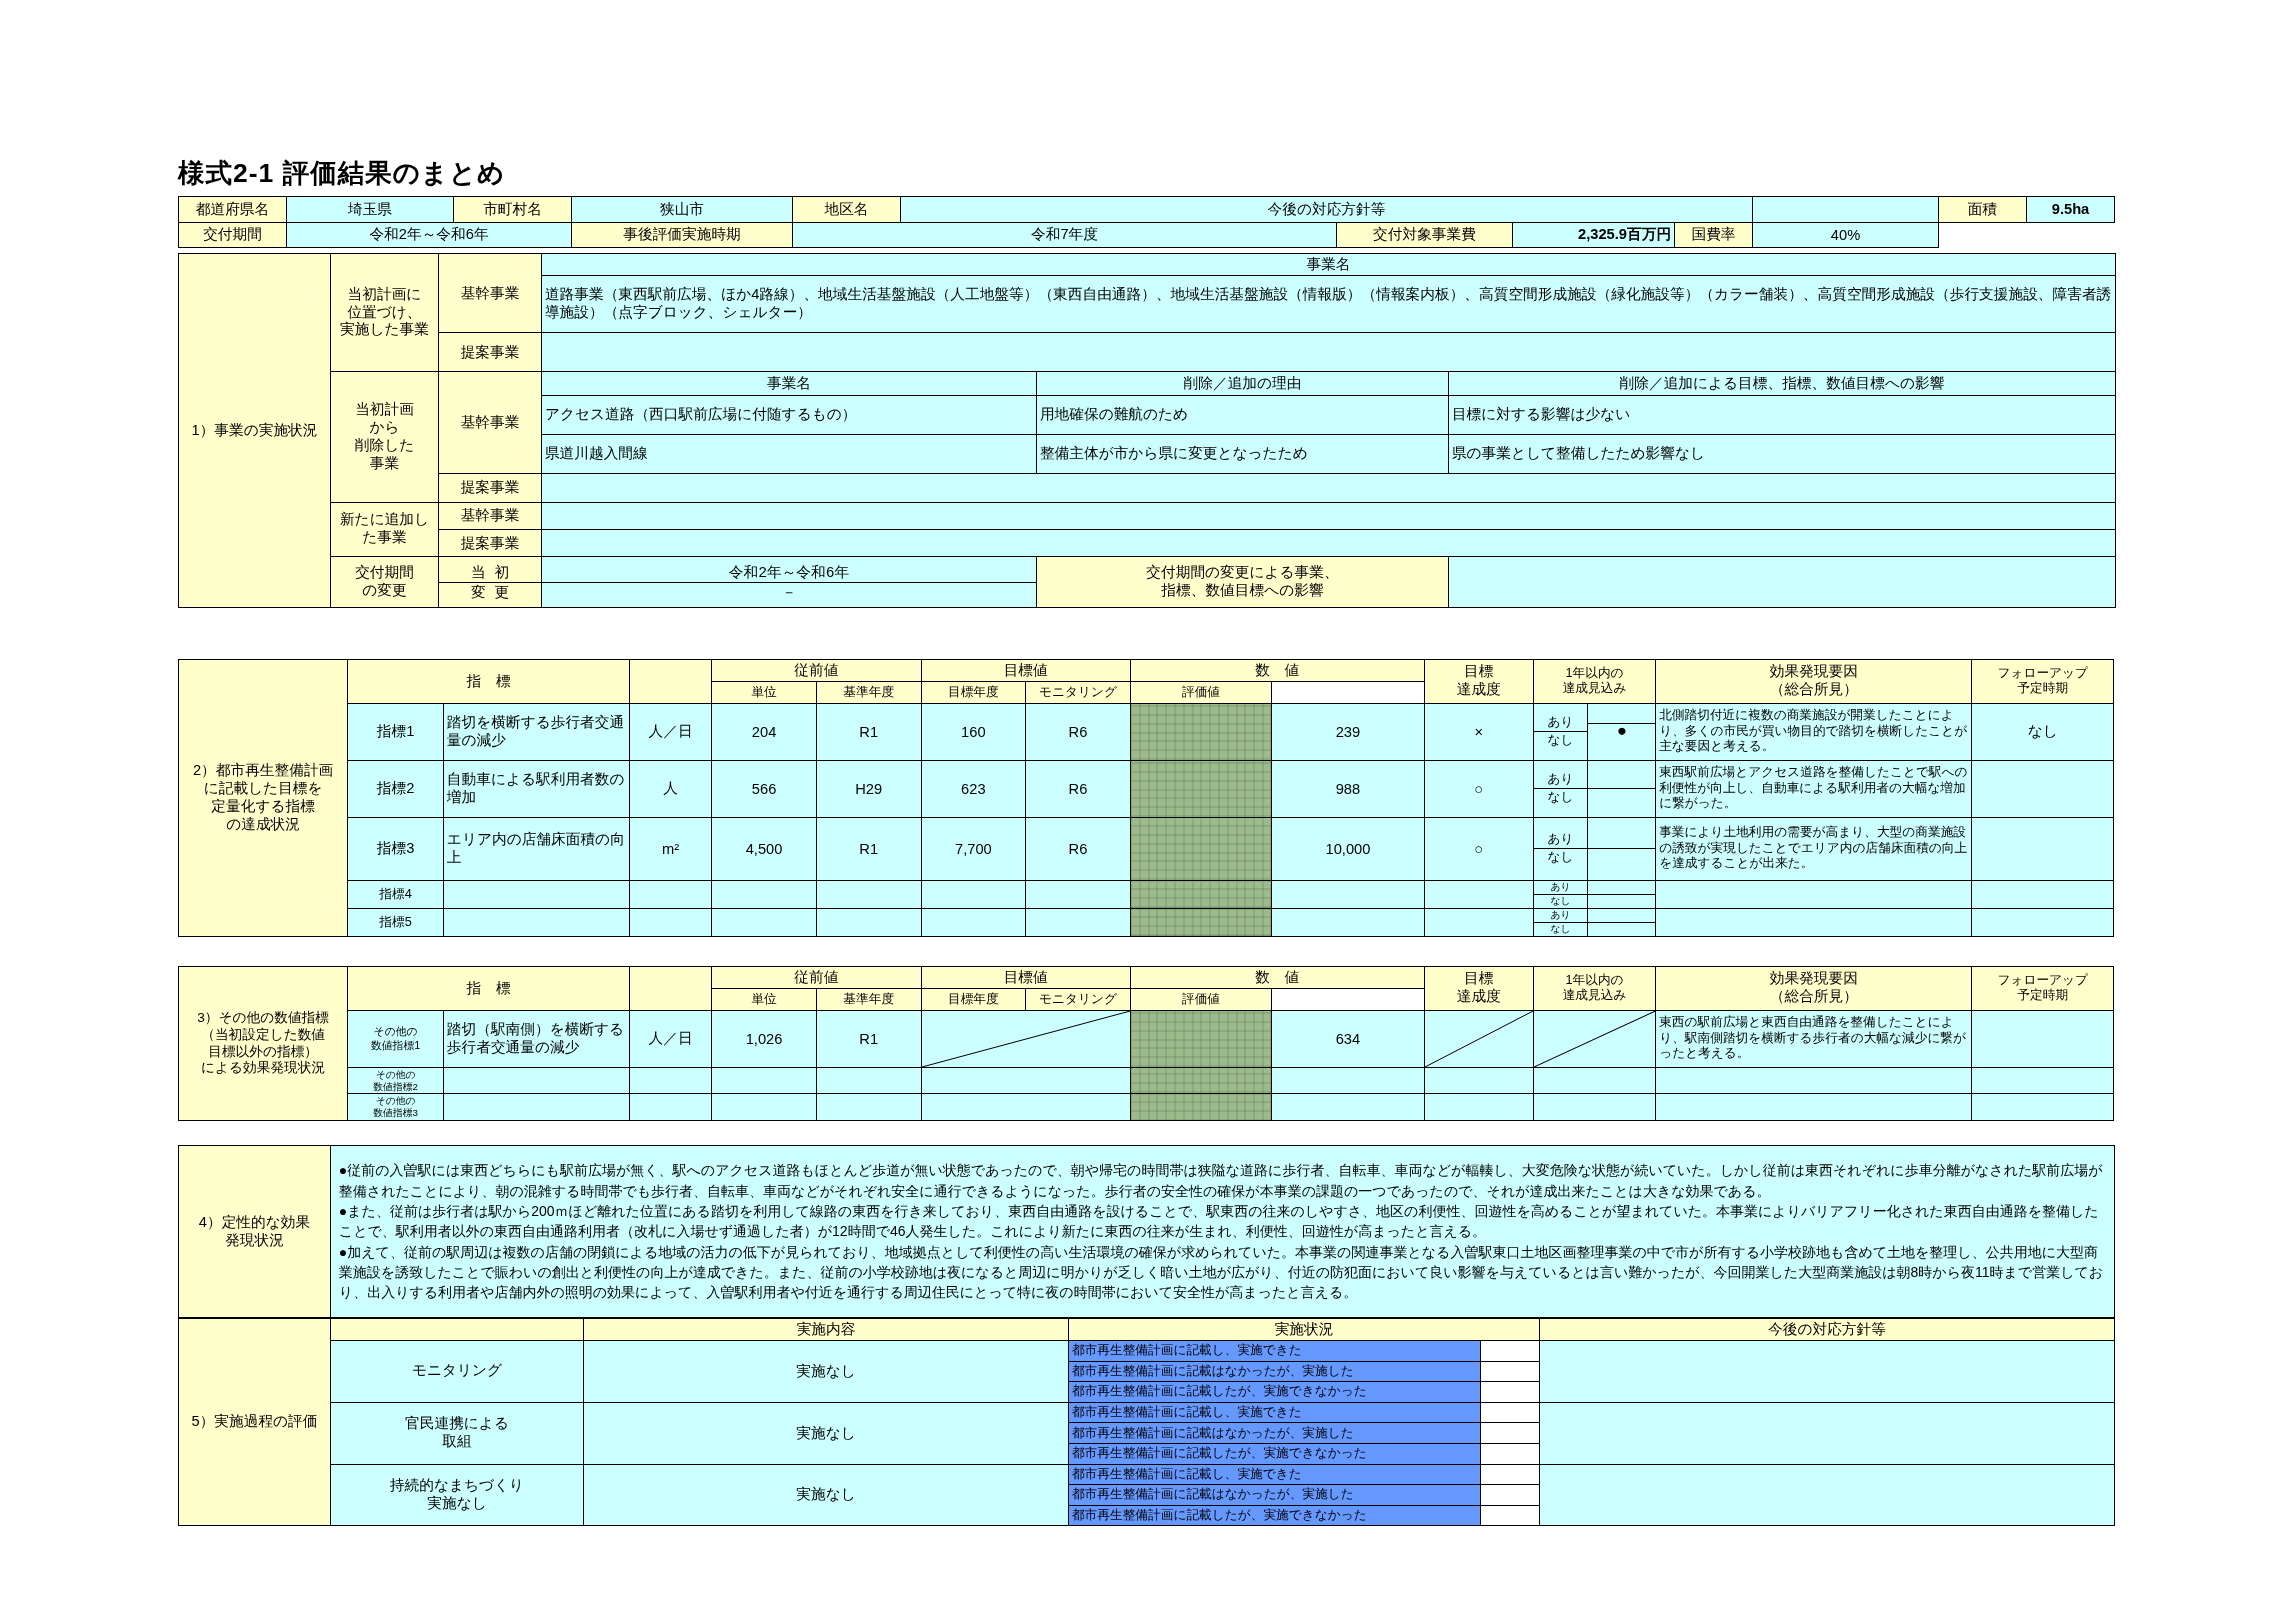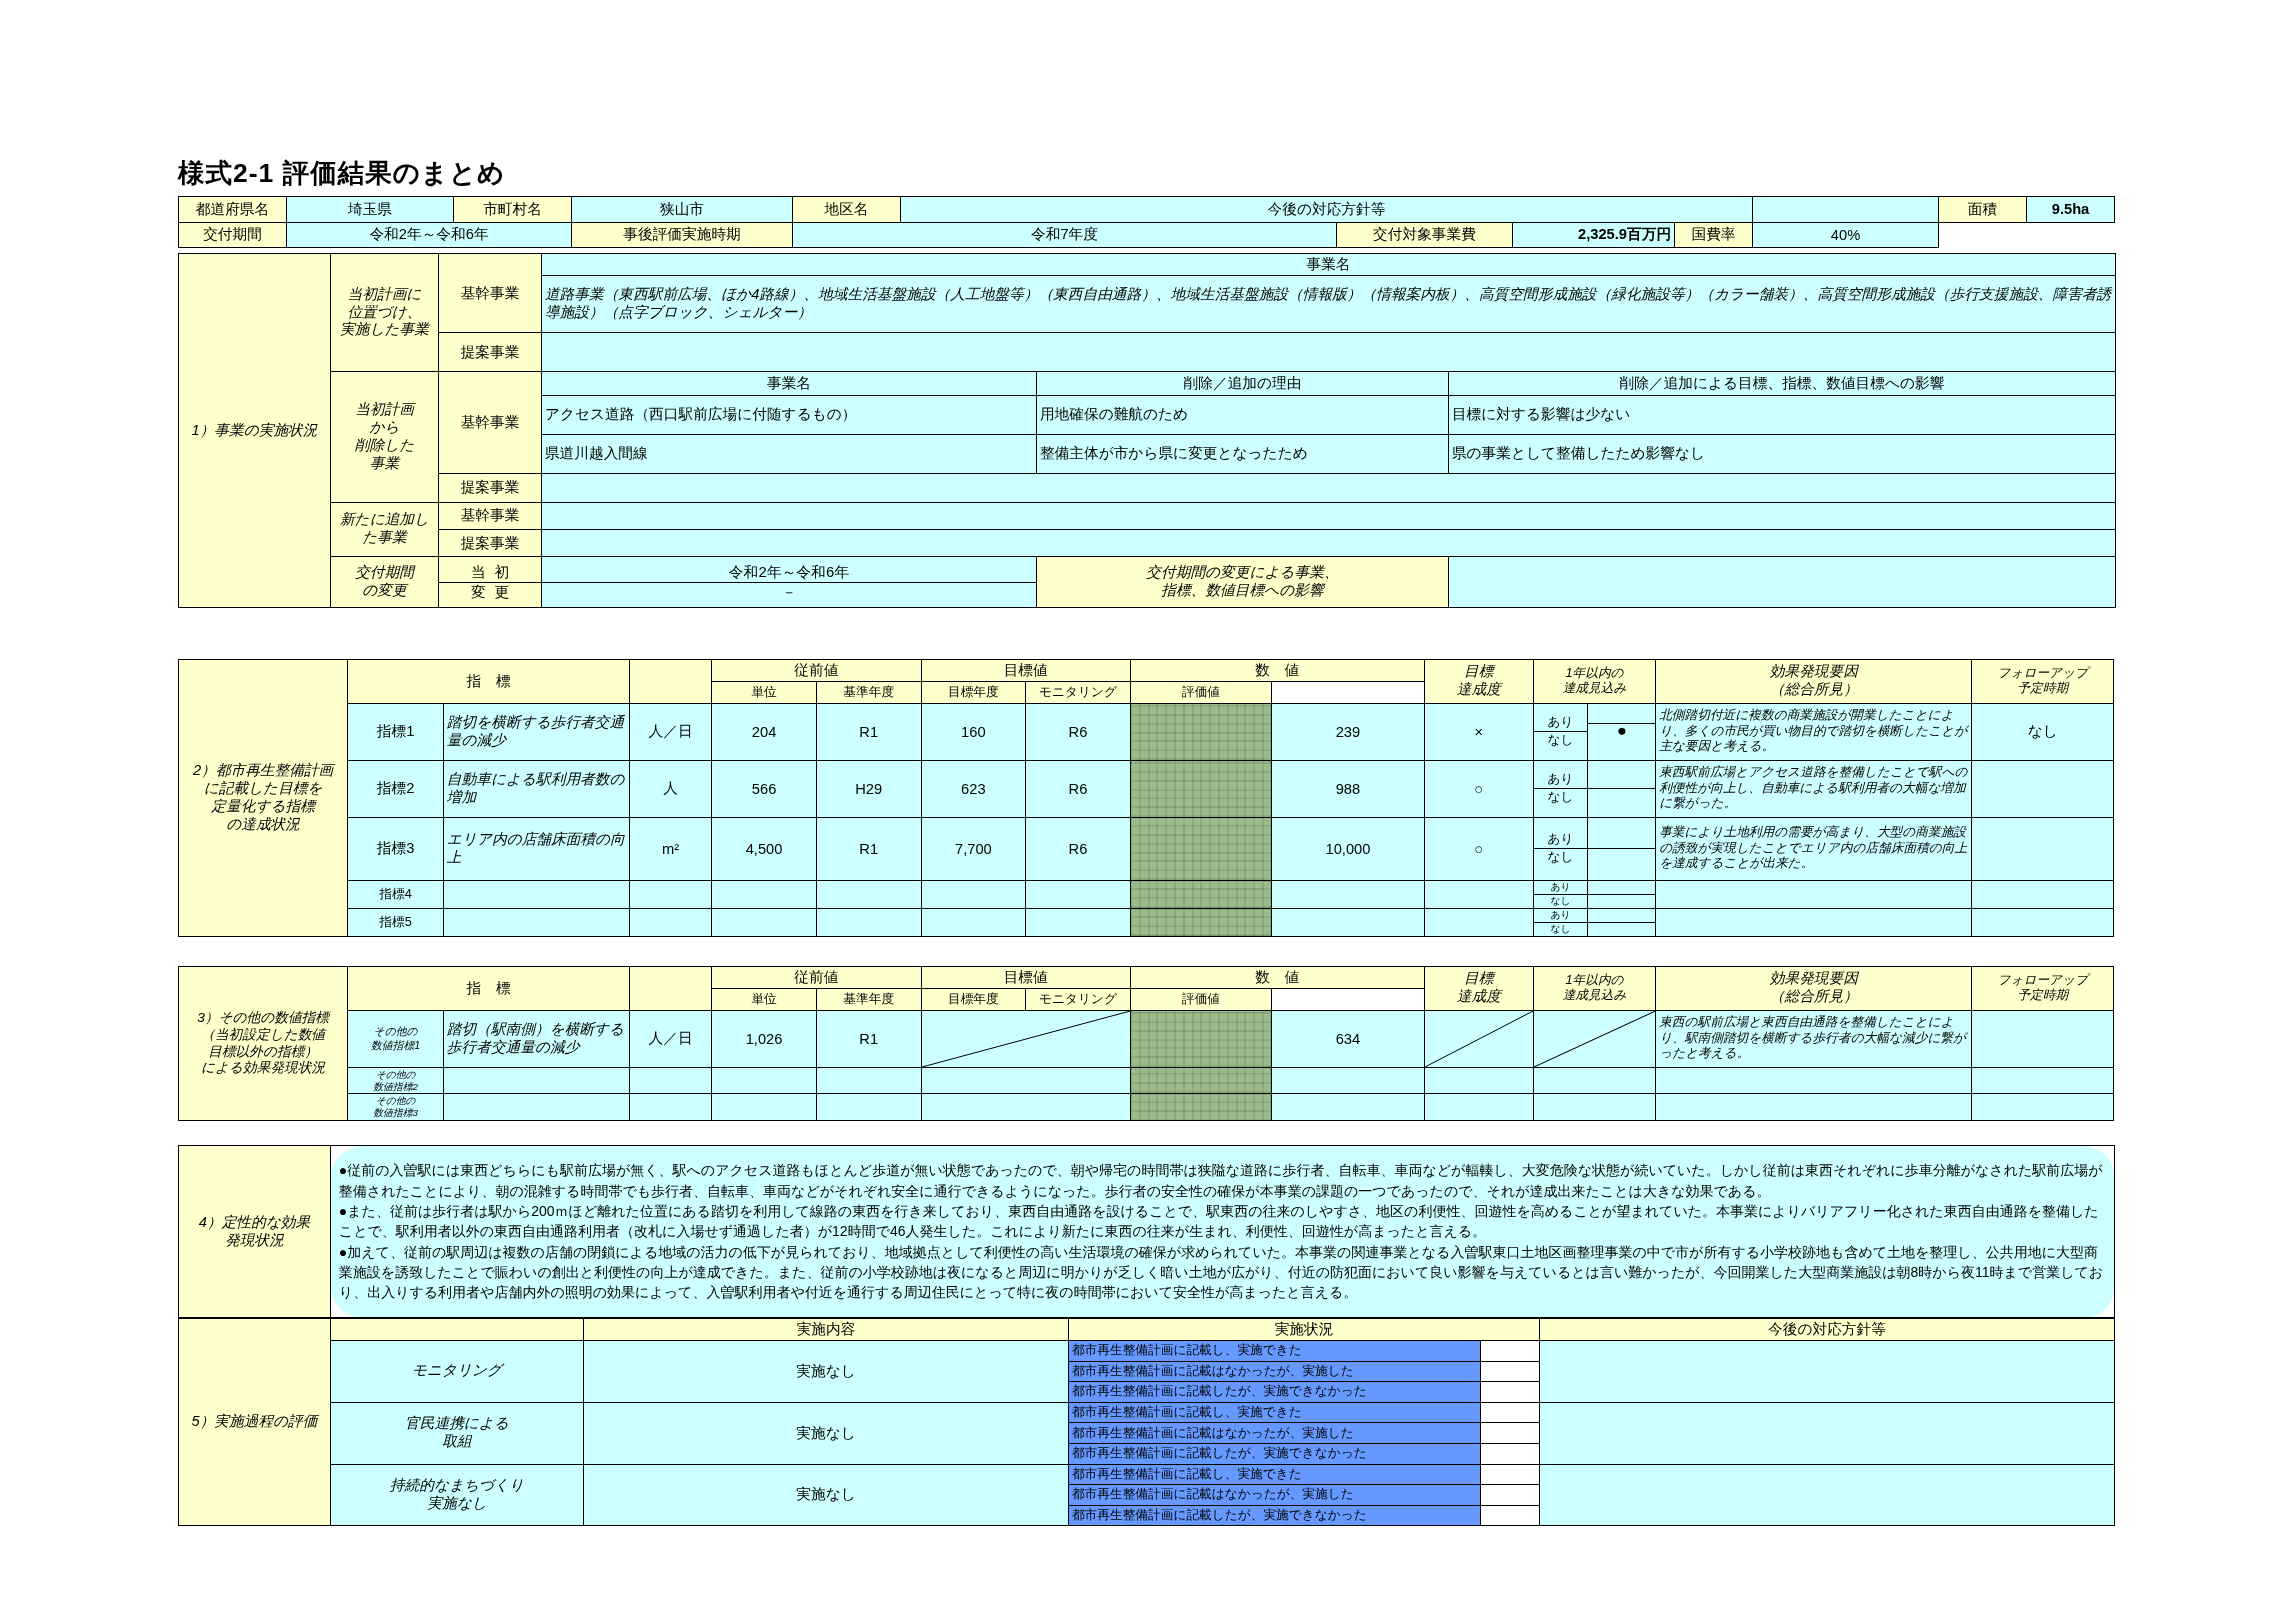--- a/index.html
+++ b/index.html
@@ -13,21 +13,21 @@
   .r{text-align:right;}
   .yel{background:#ffffcc;}
   .cyan{background:#ccffff;}
   .white{background:#ffffff;}
   .blue{background:#6699ff;}
   .nb{border:none;}
   .sm{font-size:12.7px;}
   .xs{font-size:10.8px;}
   .xxs{font-size:9.8px;}
   .b{font-weight:bold;}
-  .wrap{white-space:normal;line-height:1.22;font-style:italic;}
+  .wrap{white-space:normal;line-height:1.22;}
   .hdrtbl{position:absolute;left:178px;top:196px;}
   .marker{font-size:16.7px;line-height:1;}
   .diagbox{position:relative;overflow:hidden;}
   .diagbox svg{position:absolute;left:0;top:0;width:100%;height:100%;}
   .gridcell{background:
      repeating-linear-gradient(0deg, rgba(0,0,0,.18) 0 1px, transparent 1px 8.8px),
      repeating-linear-gradient(90deg, rgba(0,0,0,.18) 0 1px, transparent 1px 8.8px),
      #9bbb8a;}
   .note{font-size:14px;line-height:1.45;text-align:left;}
   .splitbox{display:flex;flex-direction:column;height:100%;font-family:Liberation Mono, monospace;}
@@ -456,21 +456,21 @@
 
   <table class="hdrtbl" style="top:1145px;width:1936px;">
     <colgroup>
         <col style="width:152px">
         <col style="width:1784px">
       </colgroup>
     <tbody>
         <tr style="height:172px;">
       <td class="yel c wrap" style="white-space:pre-line;">4）定性的な効果
 発現状況</td>
-      <td class="cyan" style="padding:3.9px 7.8px;border-radius:32px;">
+      <td class="cyan" style="padding:3.9px 7.8px;">
         <div class="note">●従前の入曽駅には東西どちらにも駅前広場が無く、駅へのアクセス道路もほとんど歩道が無い状態であったので、朝や帰宅の時間帯は狭隘な道路に歩行者、自転車、車両などが輻輳し、大変危険な状態が続いていた。しかし従前は東西それぞれに歩車分離がなされた駅前広場が整備されたことにより、朝の混雑する時間帯でも歩行者、自転車、車両などがそれぞれ安全に通行できるようになった。歩行者の安全性の確保が本事業の課題の一つであったので、それが達成出来たことは大きな効果である。</div>
         <div class="note">●また、従前は歩行者は駅から200ｍほど離れた位置にある踏切を利用して線路の東西を行き来しており、東西自由通路を設けることで、駅東西の往来のしやすさ、地区の利便性、回遊性を高めることが望まれていた。本事業によりバリアフリー化された東西自由通路を整備したことで、駅利用者以外の東西自由通路利用者（改札に入場せず通過した者）が12時間で46人発生した。これにより新たに東西の往来が生まれ、利便性、回遊性が高まったと言える。</div>
         <div class="note">●加えて、従前の駅周辺は複数の店舗の閉鎖による地域の活力の低下が見られており、地域拠点として利便性の高い生活環境の確保が求められていた。本事業の関連事業となる入曽駅東口土地区画整理事業の中で市が所有する小学校跡地も含めて土地を整理し、公共用地に大型商業施設を誘致したことで賑わいの創出と利便性の向上が達成できた。また、従前の小学校跡地は夜になると周辺に明かりが乏しく暗い土地が広がり、付近の防犯面において良い影響を与えているとは言い難かったが、今回開業した大型商業施設は朝8時から夜11時まで営業しており、出入りする利用者や店舗内外の照明の効果によって、入曽駅利用者や付近を通行する周辺住民にとって特に夜の時間帯において安全性が高まったと言える。</div>
       </td>
     </tr>
   </tbody>
     </table>
 
   <table class="hdrtbl" style="top:1318px;width:1936px;">
     <colgroup>

